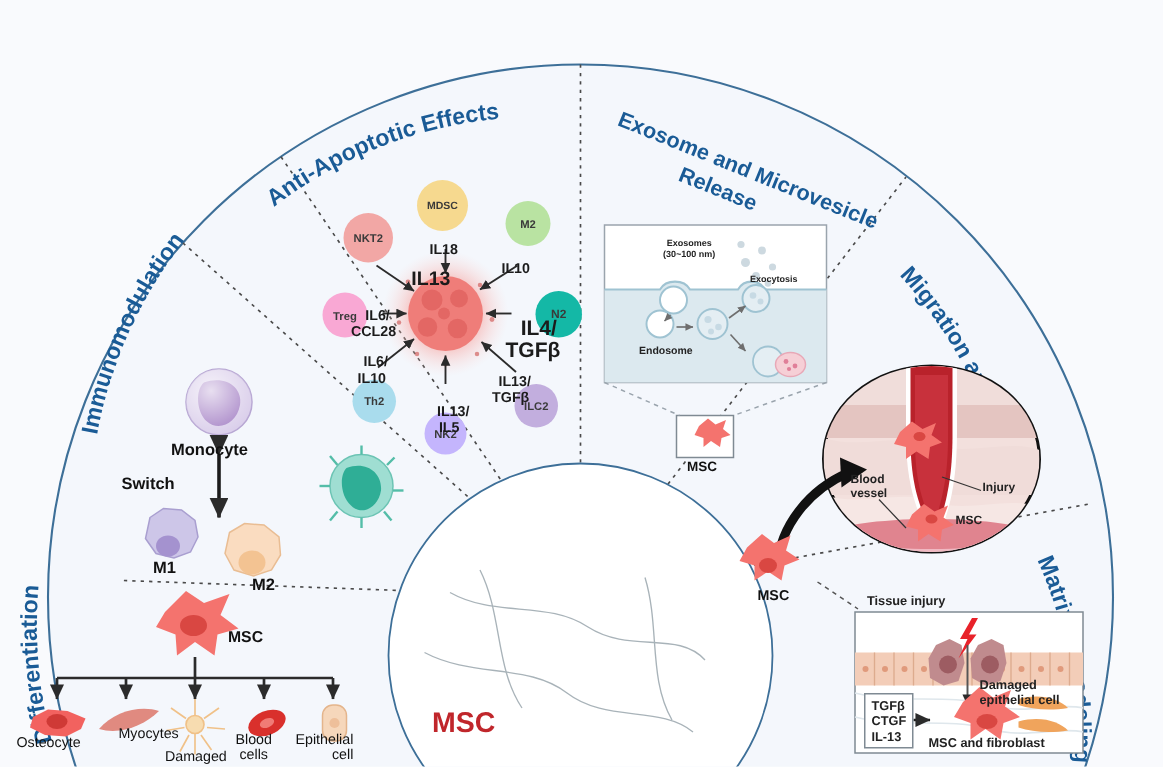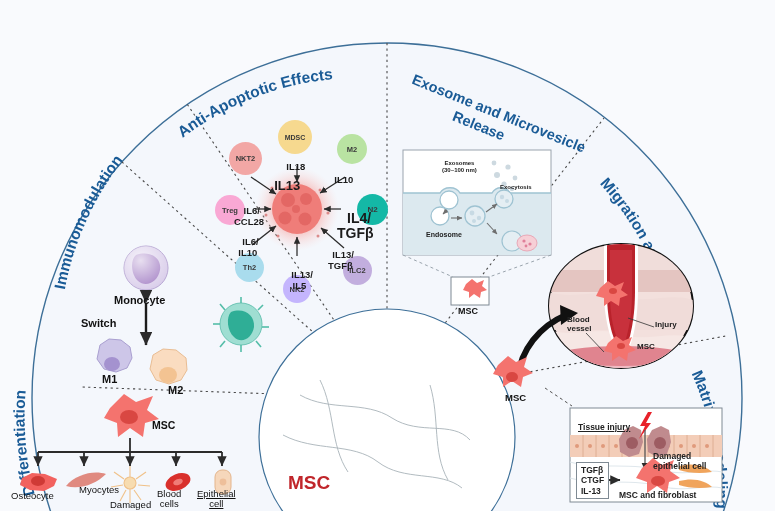--- a/index.html
+++ b/index.html
@@ -408,42 +408,42 @@
 <div class="lbl blk" style="left:168px;top:384px;font-size:11px;">M2</div>
 
 <div class="lbl blk" style="left:152px;top:419px;font-size:10.5px;">MSC</div>
 <div class="lbl" style="left:11px;top:490px;font-size:9.5px;color:#111;">Osteocyte</div>
 <div class="lbl" style="left:61px;top:484px;font-size:9.5px;color:#111;padding-left:18px;">Myocytes</div>
 <div class="lbl" style="left:110px;top:499px;font-size:9.5px;color:#111;">Damaged</div>
 <div class="lbl" style="left:157px;top:489px;font-size:9.5px;color:#111;line-height:1.1;text-align:center;">
   <div>Blood</div>
   <div>cells</div>
 </div>
-<div class="lbl" style="left:197px;top:489px;font-size:9.5px;color:#111;line-height:1.1;text-align:center;text-decoration:underline;">
+<div class="lbl" style="left:197px;top:489px;font-size:9.5px;color:#111;line-height:1.1;text-align:right;">
   <div>Epithelial</div>
   <div>cell</div>
 </div>
 
 <div class="lbl mini" style="left:442px;top:160px;text-align:center;line-height:1.2;">
   <div>Exosomes</div>
   <div>(30~100 nm)</div>
 </div>
 <div class="lbl mini" style="left:500px;top:184px;">Exocytosis</div>
 <div class="lbl mini" style="left:426px;top:231px;font-size:7px;">Endosome</div>
 <div class="lbl blk" style="left:458px;top:306px;font-size:9px;">MSC</div>
 
 <div class="lbl mini" style="left:567px;top:316px;line-height:1.12;font-size:8px;">
   <div>Blood</div>
   <div>vessel</div>
 </div>
 <div class="lbl mini" style="left:655px;top:320px;font-size:8px;">Injury</div>
 <div class="lbl mini" style="left:637px;top:342px;font-size:8px;">MSC</div>
 <div class="lbl blk" style="left:505px;top:392px;font-size:9.5px;">MSC</div>
 
-<div class="lbl mini" style="left:578px;top:422px;font-size:8.5px;text-decoration:underline;">Tissue injury</div>
+<div class="lbl mini" style="left:578px;top:395px;font-size:8.5px;">Tissue injury</div>
 <div class="lbl mini" style="left:653px;top:452px;font-size:8.5px;line-height:1.12;">
   <div>Damaged</div>
   <div>epithelial cell</div>
 </div>
 <div class="lbl mini" style="left:576px;top:462px;font-size:8.5px;line-height:1.22;border:1px solid #7f8a93;background:#fff;padding:2px 4px;">
   <div>TGFβ</div>
   <div>CTGF</div>
   <div>IL-13</div>
 </div>
 <div class="lbl mini" style="left:619px;top:490px;font-size:8.5px;">MSC and fibroblast</div>

